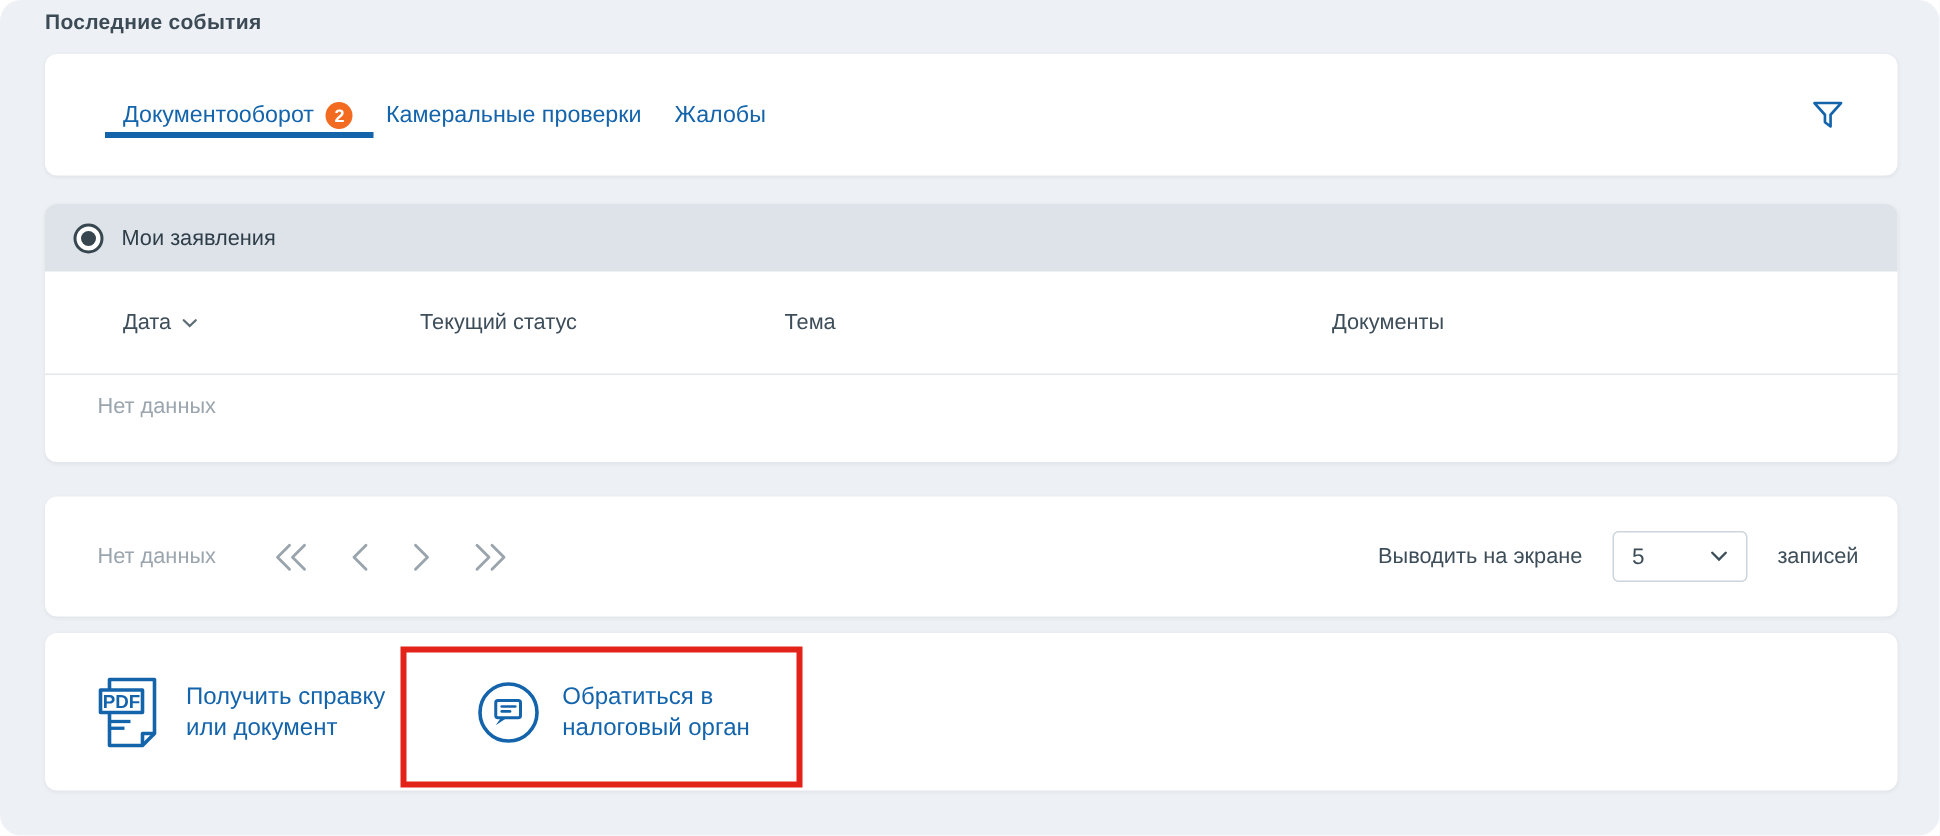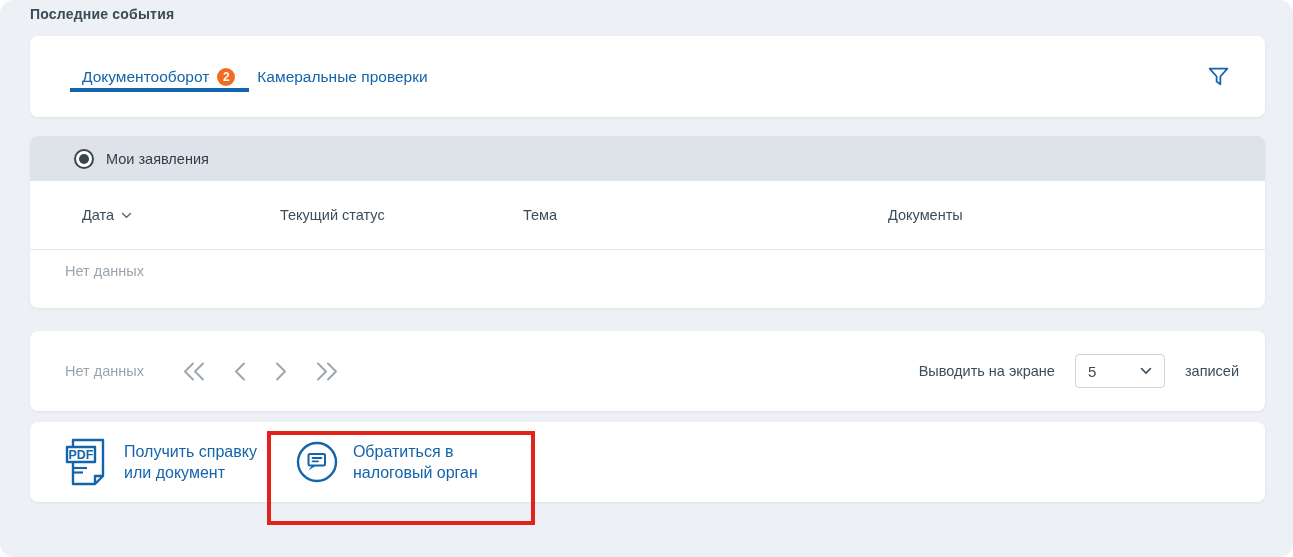--- a/index.html
+++ b/index.html
@@ -20,21 +20,21 @@
   .tab { position:relative; display:flex; align-items:center; gap:8px; height:100%;
          font-size:15.5px; color:#1464ac; cursor:pointer; white-space:nowrap; }
   .tab.active::after { content:""; position:absolute; left:-12px; right:-14px; bottom:25px; height:4px; background:#1464ac; }
   .badge { min-width:18px; height:18px; padding:0 2px; border-radius:10px; background:#f26b21; color:#fff;
            font-size:12px; font-weight:700; display:flex; align-items:center; justify-content:center; box-sizing:border-box; }
   .filter-btn { margin-left:auto; cursor:pointer; display:flex; align-items:center; }
 
   
   .table-card { margin-top:19px; height:172px; }
   .radio-bar { height:45px; background:#dde3e9; border-radius:8px 8px 0 0; display:flex; align-items:center;
-               padding-left:44px; gap:41px; }
+               padding-left:19px; gap:41px; }
   .radio { display:flex; align-items:center; gap:12px; font-size:14.5px; color:#2f3e48; cursor:pointer; }
   .radio-circle { width:20px; height:20px; border-radius:50%; box-sizing:border-box; background:#fff;
                   border:2px solid #8d99a2; position:relative; flex:none; }
   .radio-circle.selected { border-color:#37464f; }
   .radio-circle.selected::after { content:""; position:absolute; inset:3px; border-radius:50%; background:#37464f; }
   .thead { height:68px; display:flex; align-items:center; padding-left:52px; border-bottom:1px solid #e3e7eb;
            font-size:14.5px; color:#3d4d59; }
   .th { flex:none; }
   .th-date { width:198px; display:flex; align-items:center; gap:7px; cursor:pointer; }
   .th-status { width:243px; }
@@ -46,21 +46,21 @@
   .pagination-card { margin-top:23px; height:80px; display:flex; align-items:center; padding:0 26px 0 35px; font-size:14.5px; }
   .pg-empty { color:#9aa5ae; }
   .pager { display:flex; align-items:center; gap:27px; margin-left:38px; }
   .pg-btn { cursor:pointer; display:flex; align-items:center; }
   .page-size { margin-left:auto; display:flex; align-items:center; color:#3d4d59; }
   .select { width:90px; height:34px; border:1px solid #ccd4db; border-radius:4px; display:flex; align-items:center;
             justify-content:space-between; padding:0 12px; margin:0 20px; font-size:15px; color:#3d4d59;
             cursor:pointer; box-sizing:border-box; background:#fff; }
 
   
-  .actions-card { margin-top:11px; height:80px; display:flex; align-items:center; padding-left:34px; position:relative; }
+  .actions-card { margin-top:11px; height:105px; display:flex; align-items:center; padding-left:34px; position:relative;gap:22px; }
   .action { display:flex; align-items:center; gap:14px; cursor:pointer; }
   .action-2 { margin-left:38px; }
   .action-label { font-size:16px; font-weight:400; color:#1464ac; line-height:21px; }
   .action-label span { display:block; }
   .highlight-box { position:absolute; left:237px; top:9px; width:268px; height:94px;
                    border:4px solid #e3231a; box-sizing:border-box; pointer-events:none; }
   svg { display:block; }
 </style>
 </head>
 <body>
@@ -70,20 +70,23 @@
   <h1 class="page-title">Последние события</h1>
 
   <div class="card tabs-card">
     <div class="tabs">
       <div class="tab active">
         <span>Документооборот</span>
         <span class="badge">2</span>
       </div>
       <div class="tab">
         <span>Камеральные проверки</span>
+      </div>
+      <div class="tab">
+        <span>Жалобы</span>
       </div>
     </div>
     <div class="filter-btn">
       <svg width="25" height="25" viewBox="0 0 24 24" fill="none" stroke="#1464ac" stroke-width="1.7" stroke-linejoin="round">
         <path d="M3.5 4.5 H20.5 L13.8 12 V19.5 L10.2 16.8 V12 Z"></path>
       </svg>
     </div>
   </div>
 
   <div class="card table-card">

